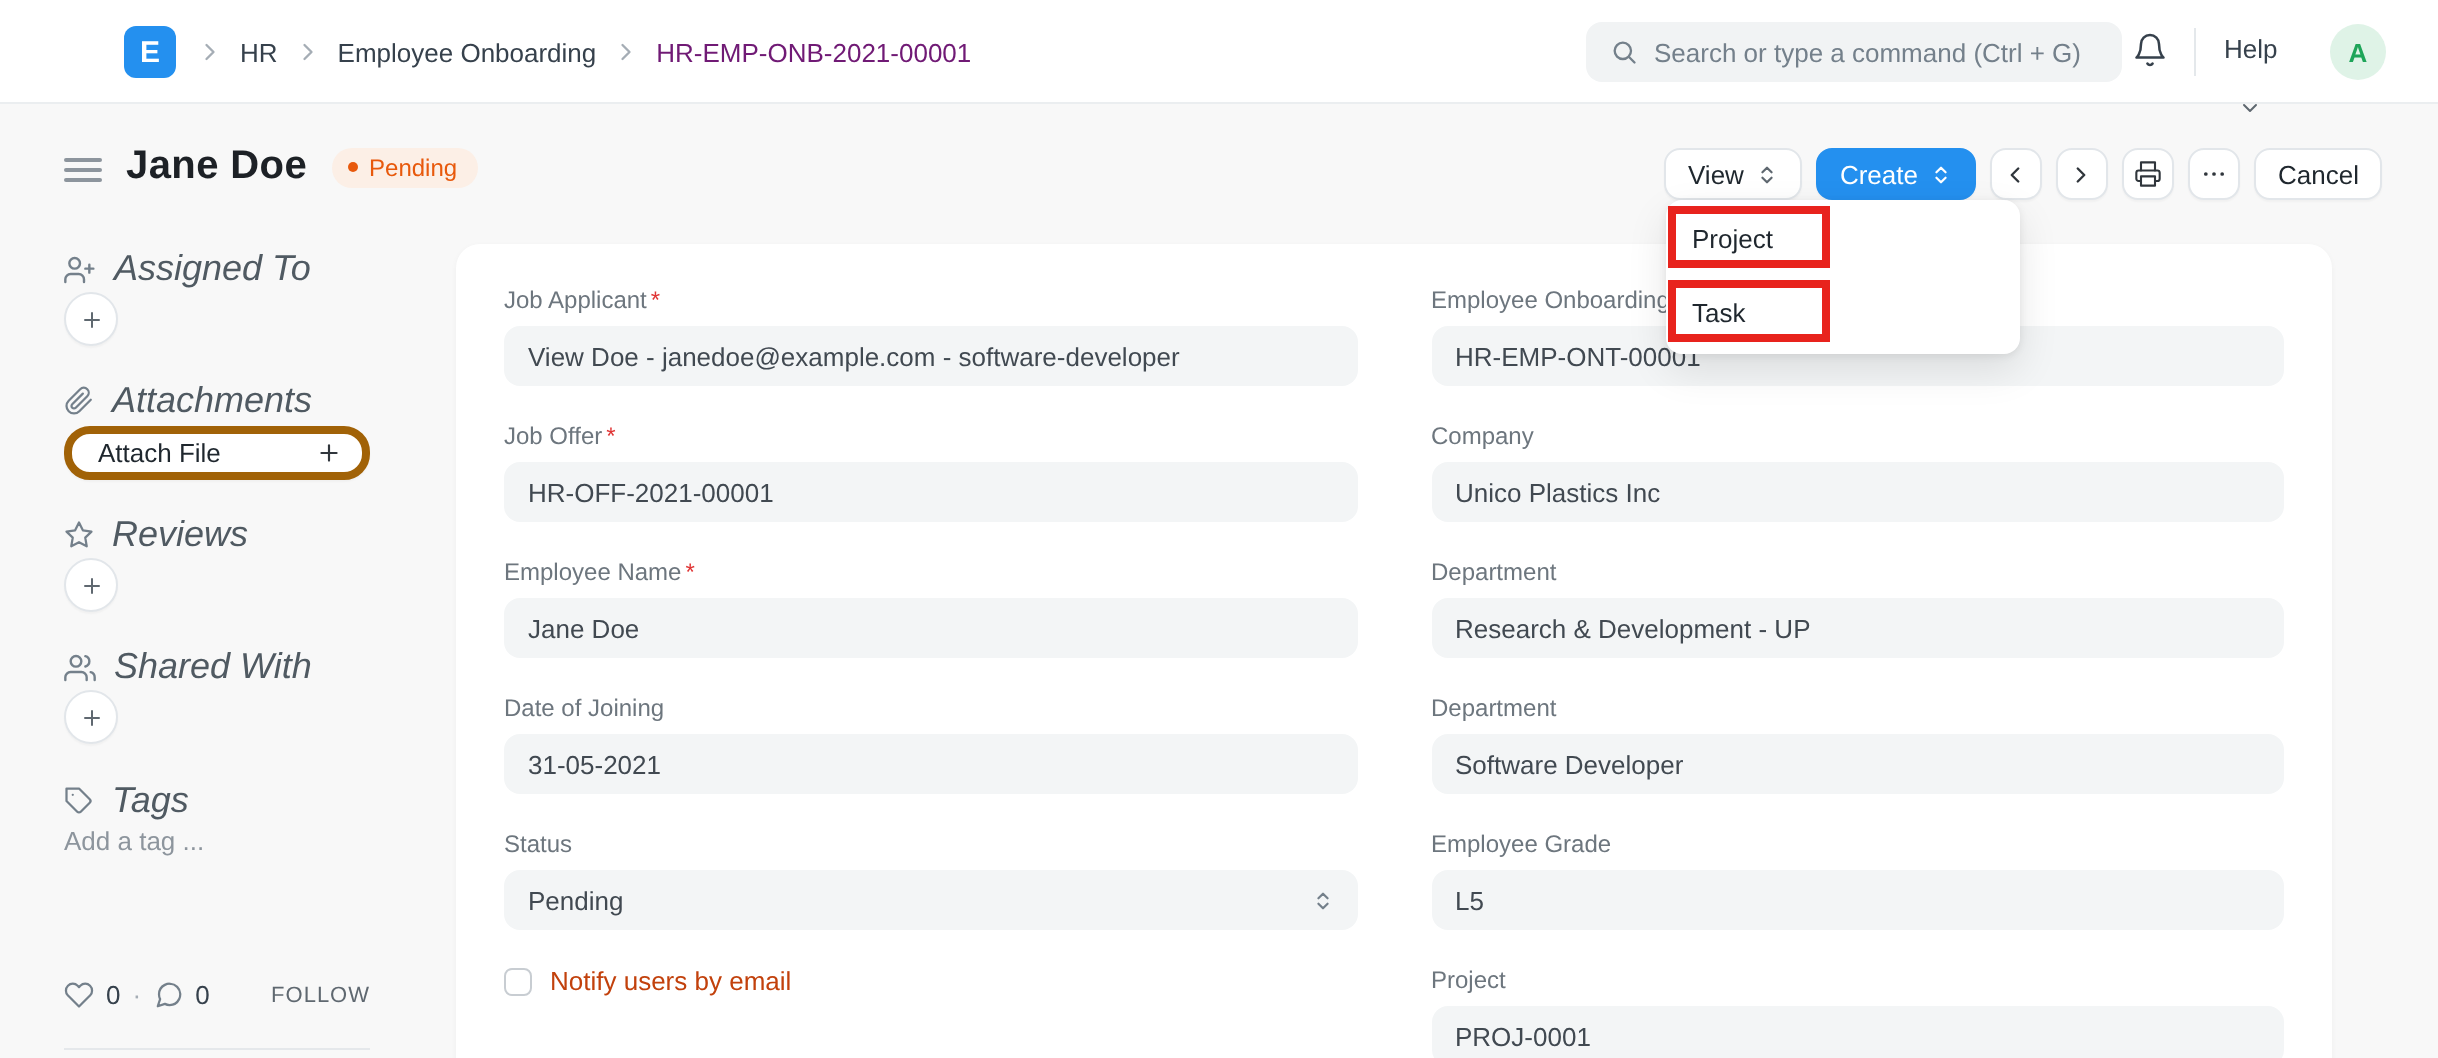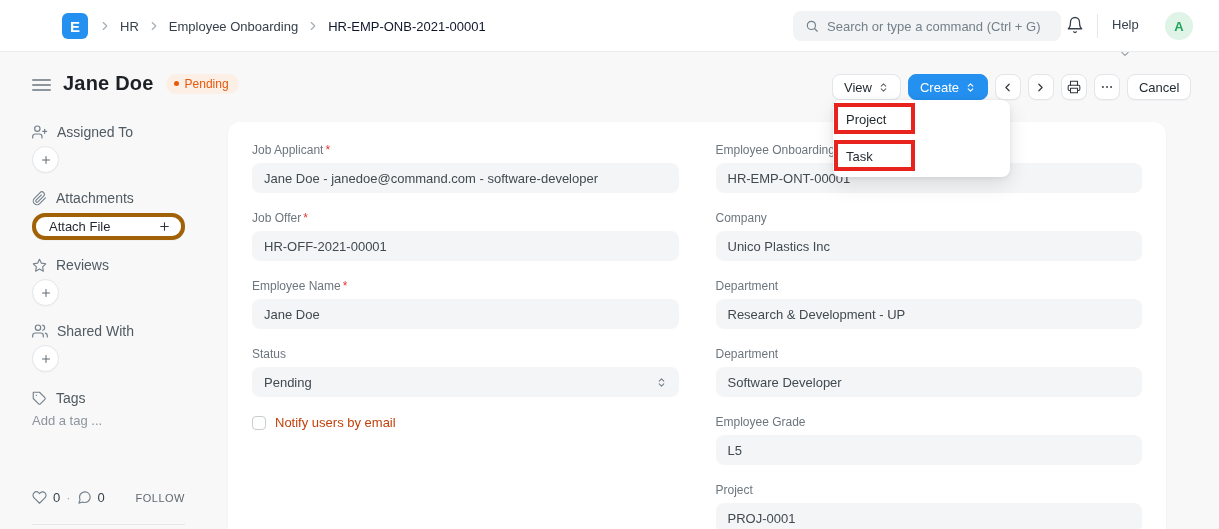--- a/index.html
+++ b/index.html
@@ -16,21 +16,21 @@
     position:absolute; top:0; left:0; width:1219px; height:52px;
     background:#ffffff; border-bottom:1px solid #ebeef0;
   }
   .logo {
     position:absolute; left:62px; top:13px; width:26px; height:26px;
     background:#2490ef; border-radius:6px; color:#fff;
     font-weight:bold; font-size:15px; display:flex; align-items:center; justify-content:center;
   }
   .breadcrumb { position:absolute; left:98px; top:0; height:52px; display:flex; align-items:center; gap:8px; font-size:13px; }
   .crumb { color:#36414c; }
-  .crumb.muted { color:#0f172a; }
+  .crumb.muted { color:#701a75; }
   .crumb-chev { color:#a5adb5; display:flex; }
   .searchbar {
     position:absolute; left:770px; top:11px; width:268px; height:30px;
     background:#f1f3f4; border-radius:8px; display:flex; align-items:center; gap:8px;
     padding:0 12px;
     margin-left:23px;
   }
   .searchbar input {
     border:none; outline:none; background:transparent; width:100%;
     font-size:13px; color:#4c555e; font-family:inherit;
@@ -80,21 +80,21 @@
   .menu-item.item-0 { top:5px; }
   .menu-item.item-1 { top:42px; }
   .anno-box {
     position:absolute; border:4px solid #e8231d; z-index:30; pointer-events:none;
   }
   .anno-0 { left:834px; top:103px; width:81px; height:31px; }
   .anno-1 { left:834px; top:140px; width:81px; height:31px; }
 
   
   .sidebar { position:absolute; left:32px; top:122px; width:153px; }
-  .side-sec { position:absolute; left:0; display:flex; align-items:center; gap:9px; font-size:14px; color:#505a62; }
+  .side-sec { position:absolute; left:0; display:flex; align-items:center; gap:9px; font-size:18px; color:#505a62;font-style:italic; }
   .plus-circle {
     position:absolute; left:0; width:27px; height:27px; border-radius:50%;
     background:#fff; border:1px solid #e2e6ea; box-shadow:0 1px 1px rgba(0,0,0,0.03);
     display:flex; align-items:center; justify-content:center; cursor:pointer;
   }
   .attach-btn {
     position:absolute; left:0; top:91px; width:153px; height:27px;
     background:#fff; border:4px solid #a16207; border-radius:13px;
     box-shadow:0 1px 1px rgba(0,0,0,0.03);
     display:flex; align-items:center; justify-content:space-between;
@@ -356,29 +356,33 @@
   </div>
   <div class="side-divider"></div>
 </div>
 
 <div class="card">
   <div class="form-grid">
 
     <div>
       <div class="field">
         <div class="field-label"><span>Job Applicant</span><span class="req">*</span></div>
-        <div class="control">Jane Doe - janedoe@command.com - software-developer</div>
+        <div class="control">View Doe - janedoe@example.com - software-developer</div>
       </div>
       <div class="field">
         <div class="field-label"><span>Job Offer</span><span class="req">*</span></div>
         <div class="control">HR-OFF-2021-00001</div>
       </div>
       <div class="field">
         <div class="field-label"><span>Employee Name</span><span class="req">*</span></div>
         <div class="control">Jane Doe</div>
+      </div>
+      <div class="field">
+        <div class="field-label"><span>Date of Joining</span></div>
+        <div class="control">31-05-2021</div>
       </div>
       <div class="field">
         <div class="field-label"><span>Status</span></div>
         <div class="control select">
           <span>Pending</span>
           <span>
               <svg width="11" height="11" viewBox="0 0 24 24" fill="none" stroke="#74808b" stroke-width="2.4" stroke-linecap="round" stroke-linejoin="round">
                 <path d="M7 9l5-5 5 5"></path>
                 <path d="M7 15l5 5 5-5"></path>
               </svg>

